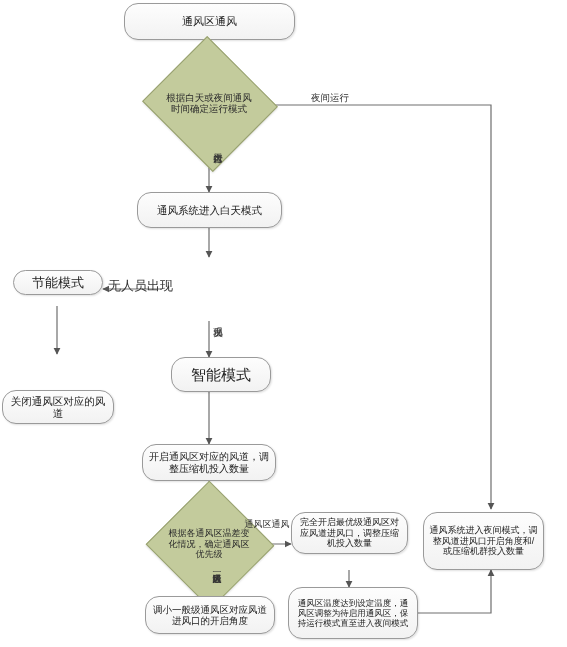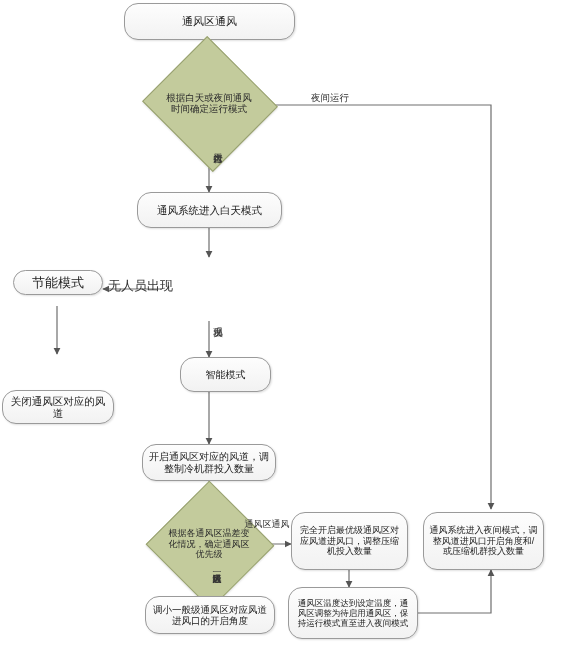--- a/index.html
+++ b/index.html
@@ -116,34 +116,34 @@
 
 
   <div class="node rect" style="left:13px;top:270px;width:90px;height:25px;font-size:13px;">
     <span>节能模式</span>
   </div>
 
   <div class="node rect" style="left:2px;top:354px;width:112px;height:34px;font-size:10.5px;margin-top:36px;">
     <span>关闭通风区对应的风道</span>
   </div>
 
-  <div class="node rect" style="left:180px;top:357px;width:91px;height:35px;font-size:10px;">
+  <div class="node rect" style="left:171px;top:357px;width:100px;height:35px;font-size:15px;">
     <span>智能模式</span>
   </div>
 
   <div class="node rect" style="left:142px;top:444px;width:134px;height:37px;font-size:10px;">
-    <span>开启通风区对应的风道，调整制冷机群投入数量</span>
+    <span>开启通风区对应的风道，调整压缩机投入数量</span>
   </div>
 
   <div class="node diamond" style="left:164px;top:500px;width:90px;height:88px;font-size:9px;">
     <div class="dshape"></div>
     <div class="dtext">根据各通风区温差变化情况，确定通风区优先级</div>
   </div>
 
-  <div class="node rect" style="left:291px;top:512px;width:117px;height:58px;font-size:9px;">
+  <div class="node rect" style="left:291px;top:512px;width:117px;height:42px;font-size:9px;">
     <span>完全开启最优级通风区对应风道进风口，调整压缩机投入数量</span>
   </div>
 
   <div class="node rect" style="left:145px;top:596px;width:130px;height:38px;font-size:9.5px;">
     <span>调小一般级通风区对应风道进风口的开启角度</span>
   </div>
 
   <div class="node rect" style="left:288px;top:587px;width:130px;height:52px;font-size:8.5px;">
     <span>通风区温度达到设定温度，通风区调整为待启用通风区，保持运行模式直至进入夜间模式</span>
   </div>

